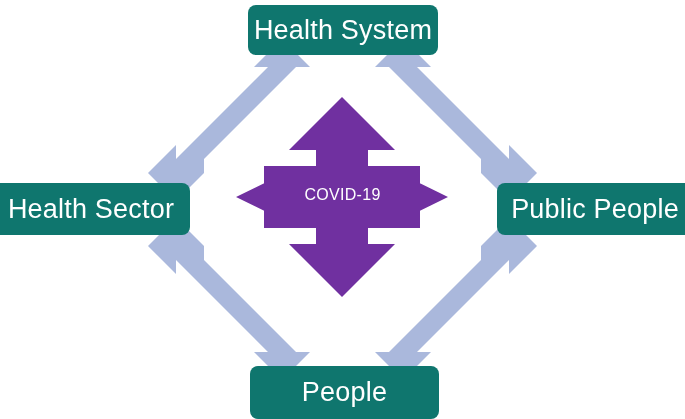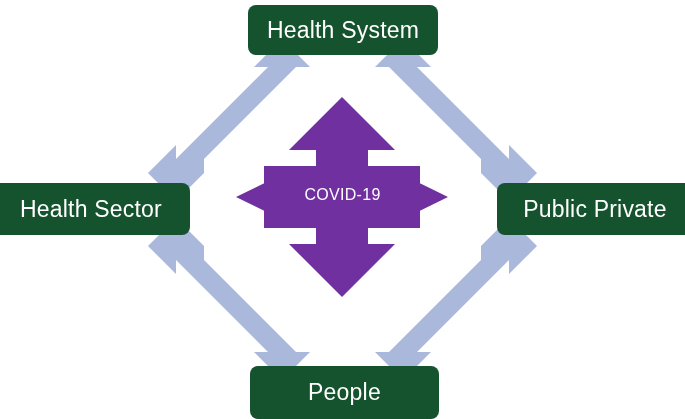--- a/index.html
+++ b/index.html
@@ -10,27 +10,27 @@
   #canvas {
     position: relative;
     width: 685px;
     height: 419px;
     background: #ffffff;
     overflow: hidden;
     font-family: "Liberation Sans", sans-serif;
   }
   .node-box {
     position: absolute;
-    background: #14532d;
+    background: #0f766e;
     border-radius: 8px;
     display: flex;
     align-items: center;
     justify-content: center;
     color: #ffffff;
-    font-size: 23px;
+    font-size: 27px;
     font-weight: 400;
     letter-spacing: 0.2px;
     box-sizing: border-box;
     line-height: 1;
   }
   #box-health  { left: 248px; top: 5px;   width: 190px; height: 50px; }
   #box-private { left: -8px;  top: 183px; width: 198px; height: 52px; }
   #box-public  { left: 497px; top: 183px; width: 196px; height: 52px; }
   #box-people  { left: 250px; top: 366px; width: 189px; height: 53px; }
 
@@ -96,20 +96,20 @@
 
   <div class="node-box" id="box-health">
     <span>Health System</span>
   </div>
 
   <div class="node-box" id="box-private">
     <span>Health Sector</span>
   </div>
 
   <div class="node-box" id="box-public">
-    <span>Public Private</span>
+    <span>Public People</span>
   </div>
 
   <div class="node-box" id="box-people">
     <span>People</span>
   </div>
 
 </div>
 
 </body></html>

